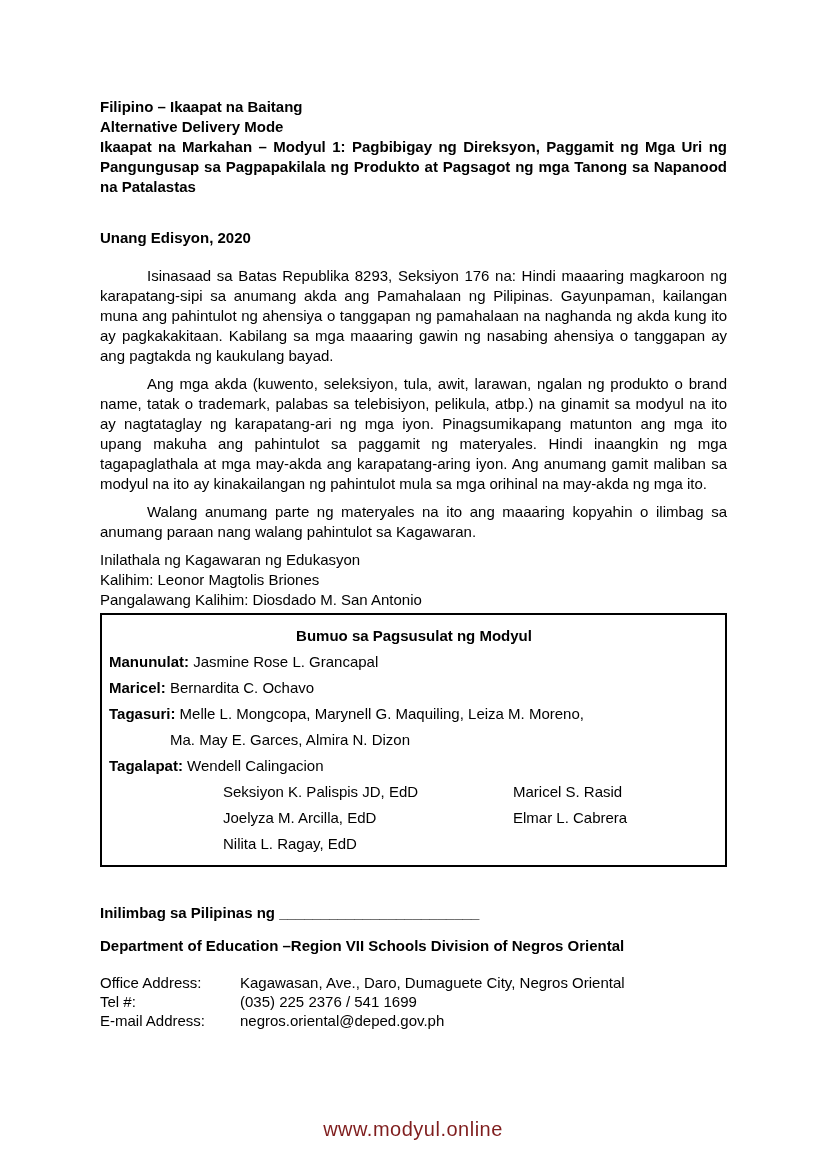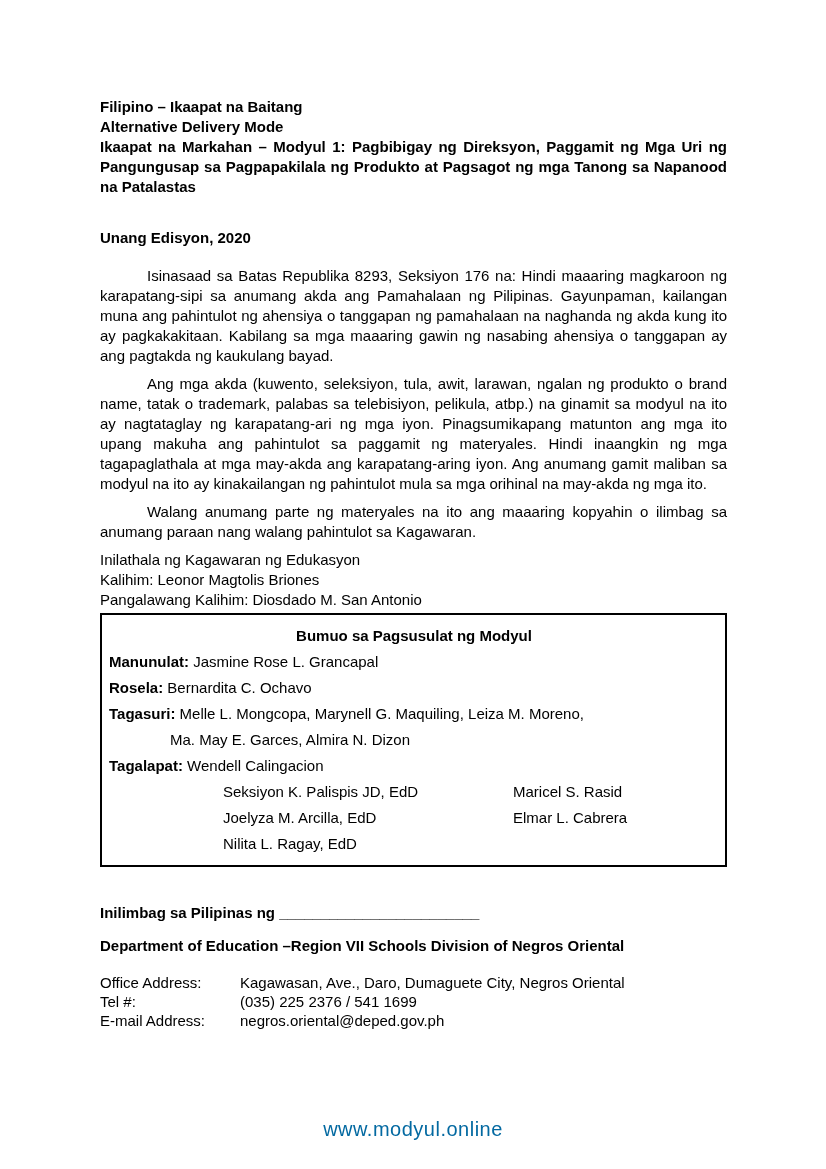--- a/index.html
+++ b/index.html
@@ -46,21 +46,21 @@
   .division-line { font-weight: bold; margin-top: 13px; }
   .contact-table { margin-top: 17px; }
   .contact-row { display: flex; line-height: 19px; }
   .contact-label { width: 140px; flex-shrink: 0; }
   .watermark {
     position: absolute;
     left: 0; right: 0;
     top: 1118px;
     text-align: center;
     font-size: 20px;
-    color: #0369a1;
+    color: #7f1d1d;
     letter-spacing: 0.5px;
   }
 </style>
 </head>
 <body>
 
 <div class="page">
   <div class="content">
 
     <div class="doc-header">
@@ -83,21 +83,21 @@
 
     <div class="credits-box">
       <div class="box-title">Bumuo sa Pagsusulat ng Modyul</div>
 
       <div class="box-row">
         <span class="lbl">Manunulat:</span>
         <span>Jasmine Rose L. Grancapal</span>
       </div>
 
       <div class="box-row">
-        <span class="lbl">Rosela:</span>
+        <span class="lbl">Maricel:</span>
         <span>Bernardita C. Ochavo</span>
       </div>
 
       <div class="box-row">
         <span class="lbl">Tagasuri:</span>
         <span>Melle L. Mongcopa, Marynell G. Maquiling, Leiza M. Moreno,</span>
       </div>
 
       <div class="box-row cont-indent">
         <span>Ma. May E. Garces, Almira N. Dizon</span>

